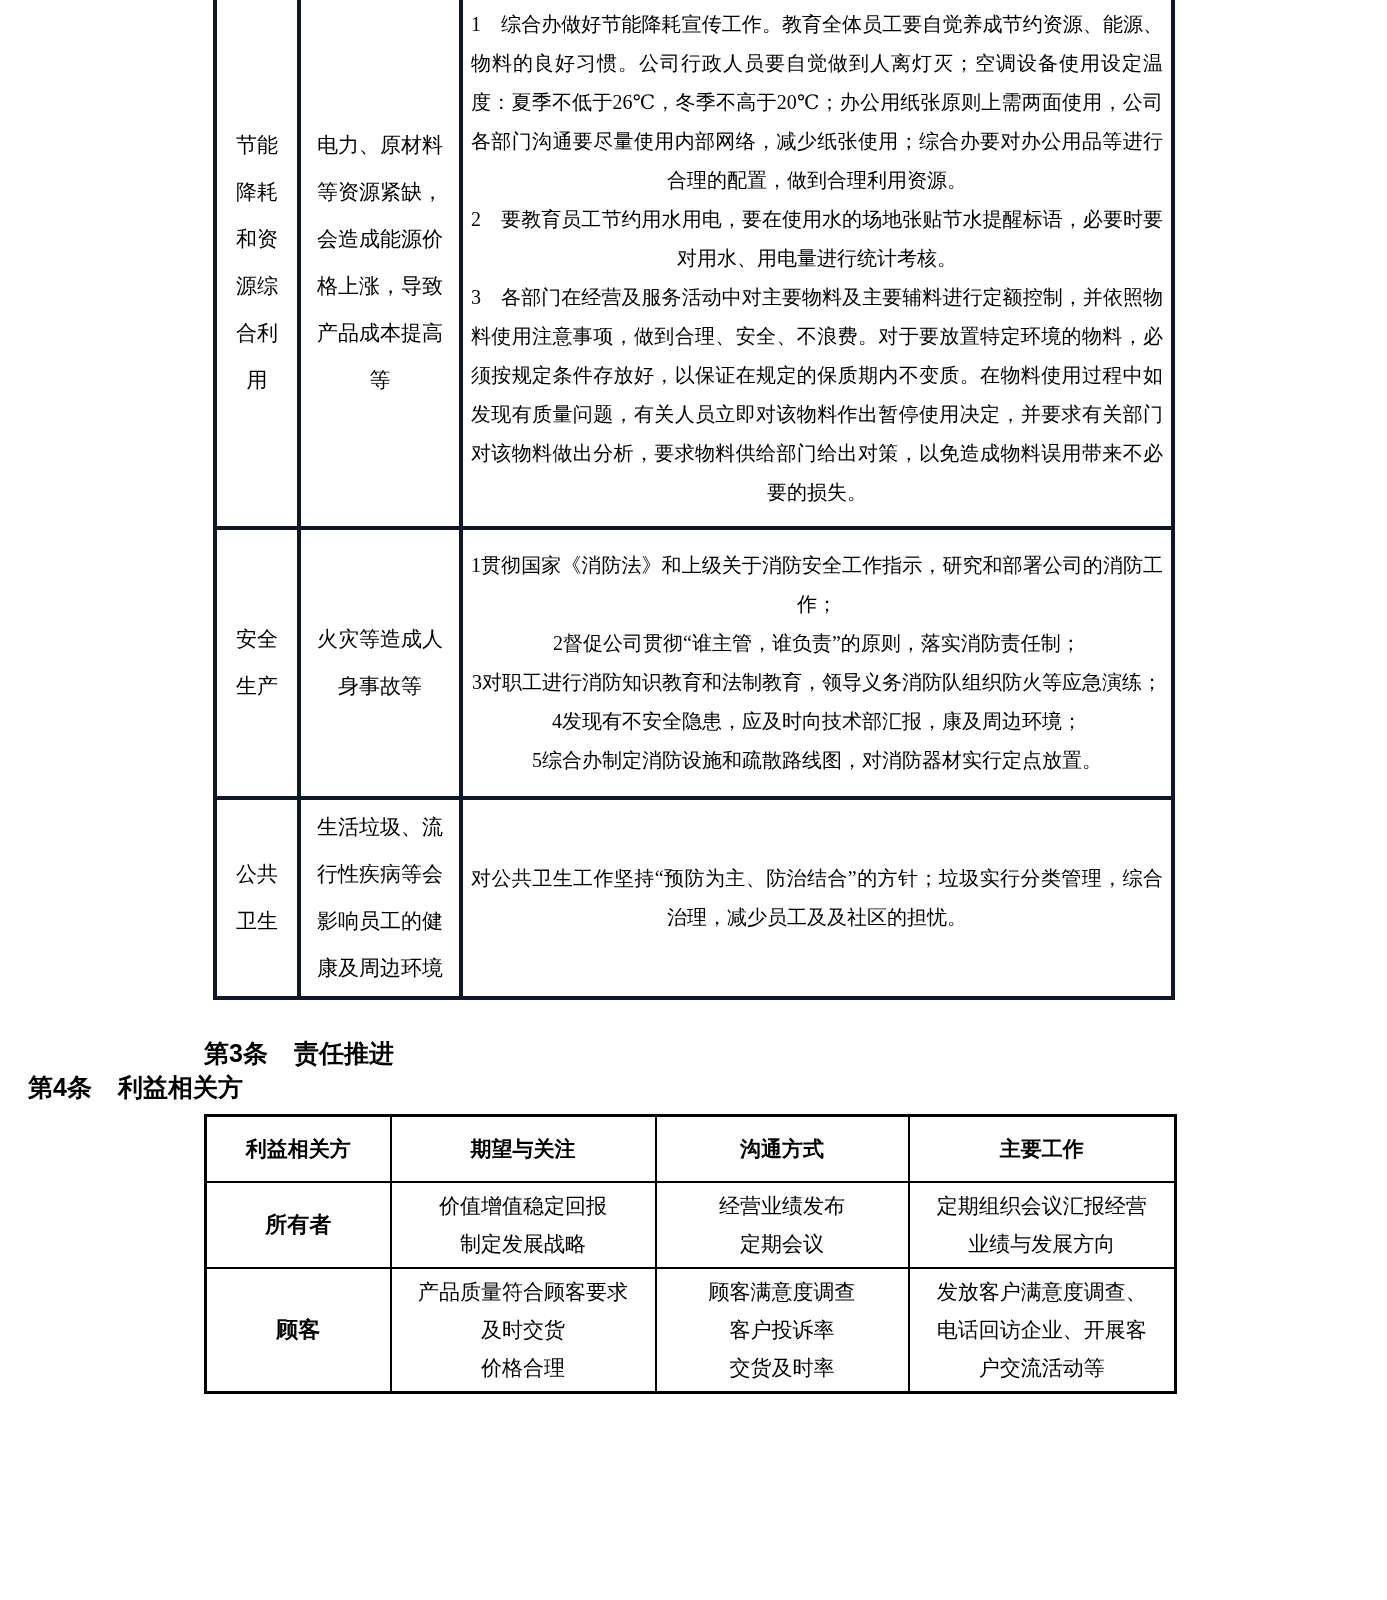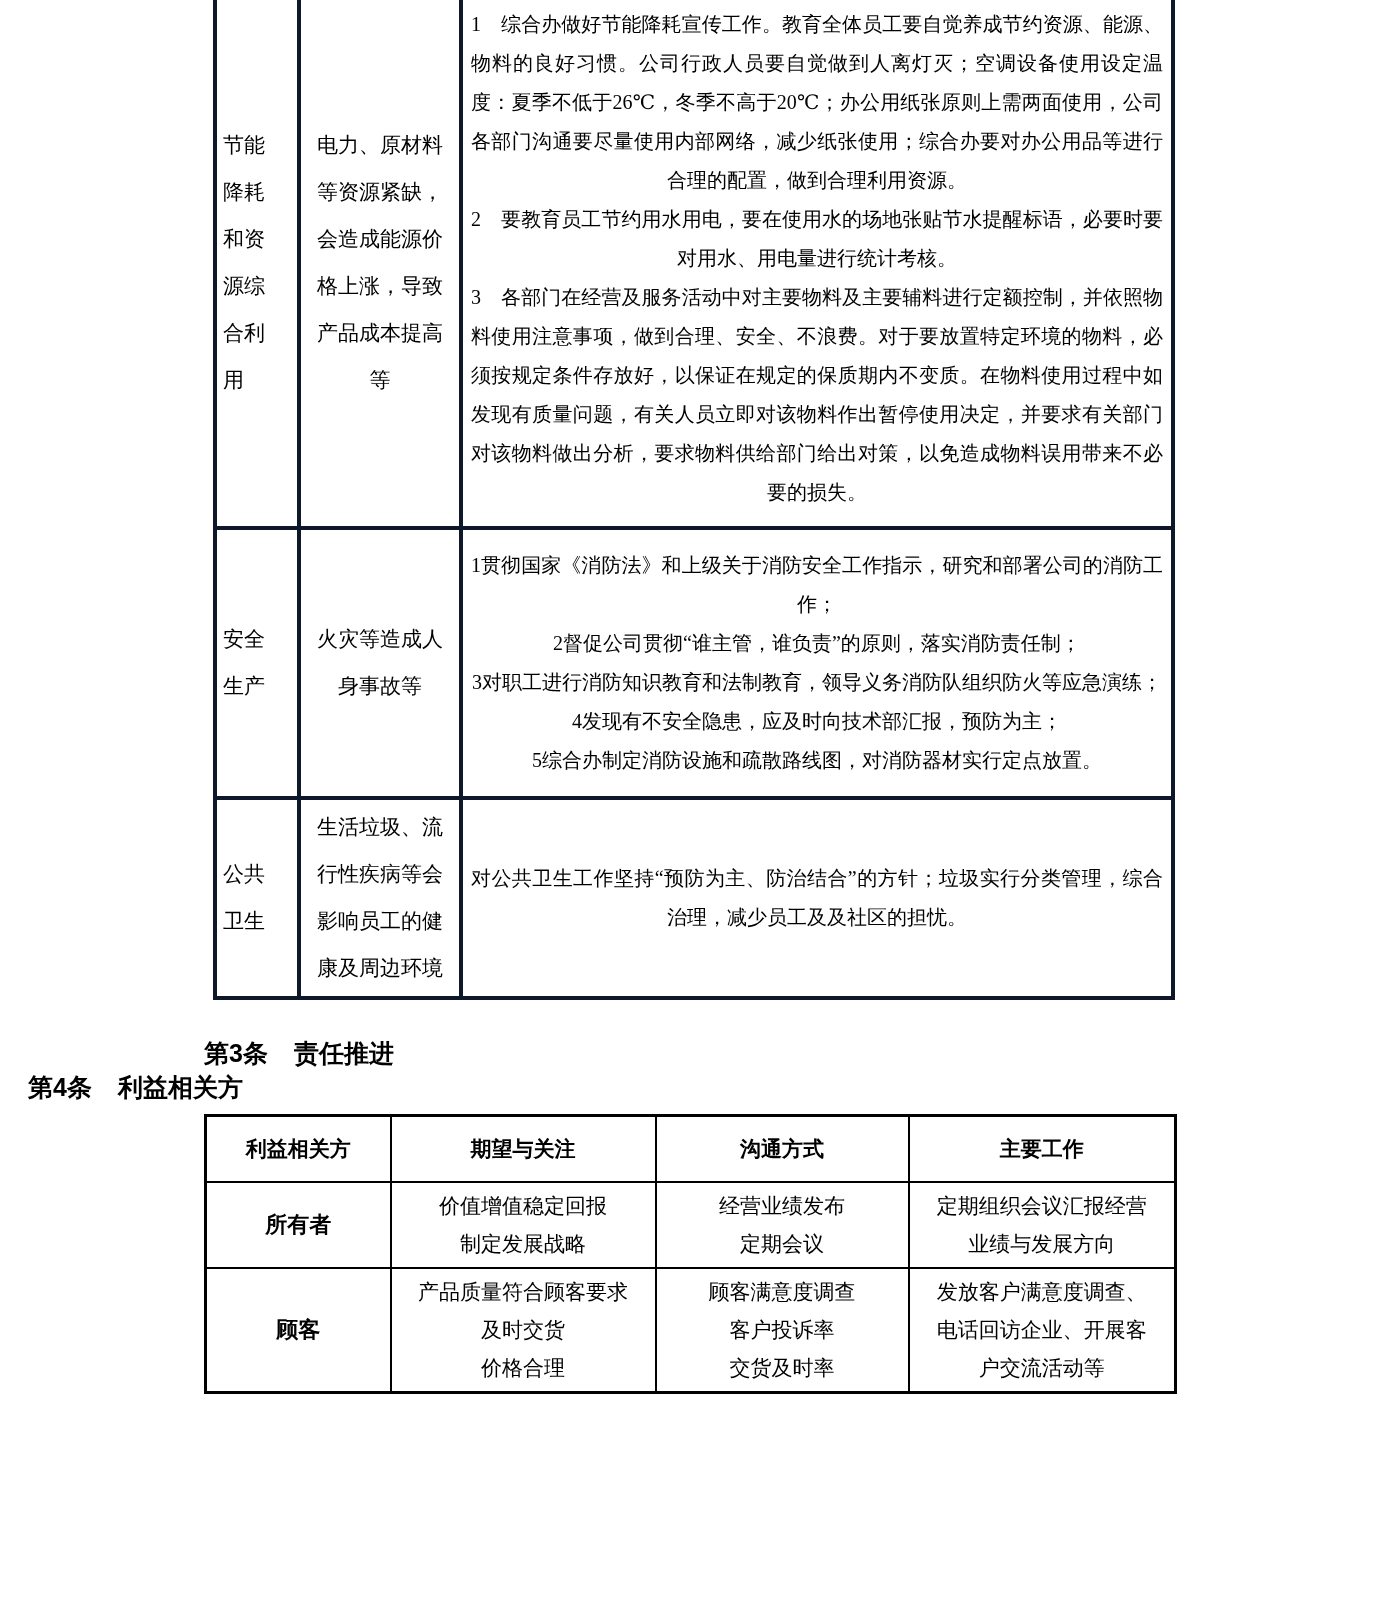--- a/index.html
+++ b/index.html
@@ -20,20 +20,21 @@
     border-collapse: collapse;
     table-layout: fixed;
     margin-left: 213px;
     width: 958px;
     border: 3px solid #000;
     border-top: none;
   }
   table.t1 td { border: 4px solid #0f172a; }
   table.t1 tr.first td { border-top: none; }
   td.topic-cell {
+    text-align: center;
     vertical-align: middle;
     white-space: pre-line;
     font-size: 21px;
     line-height: 47px;
     padding: 6px;
   }
   td.risk-cell {
     text-align: center;
     vertical-align: middle;
     white-space: pre-line;
@@ -141,21 +142,21 @@
     </tr>
     <tr style="height:270px">
       <td class="topic-cell">安全
 生产</td>
       <td class="risk-cell">火灾等造成人
 身事故等</td>
       <td class="meas-cell">
         <p>1贯彻国家《消防法》和上级关于消防安全工作指示，研究和部署公司的消防工作；</p>
         <p>2督促公司贯彻“谁主管，谁负责”的原则，落实消防责任制；</p>
         <p>3对职工进行消防知识教育和法制教育，领导义务消防队组织防火等应急演练；</p>
-        <p>4发现有不安全隐患，应及时向技术部汇报，预防为主；</p>
+        <p>4发现有不安全隐患，应及时向技术部汇报，康及周边环境；</p>
         <p>5综合办制定消防设施和疏散路线图，对消防器材实行定点放置。</p>
       </td>
     </tr>
     <tr style="height:182px">
       <td class="topic-cell">公共
 卫生</td>
       <td class="risk-cell">生活垃圾、流
 行性疾病等会
 影响员工的健
 康及周边环境</td>

